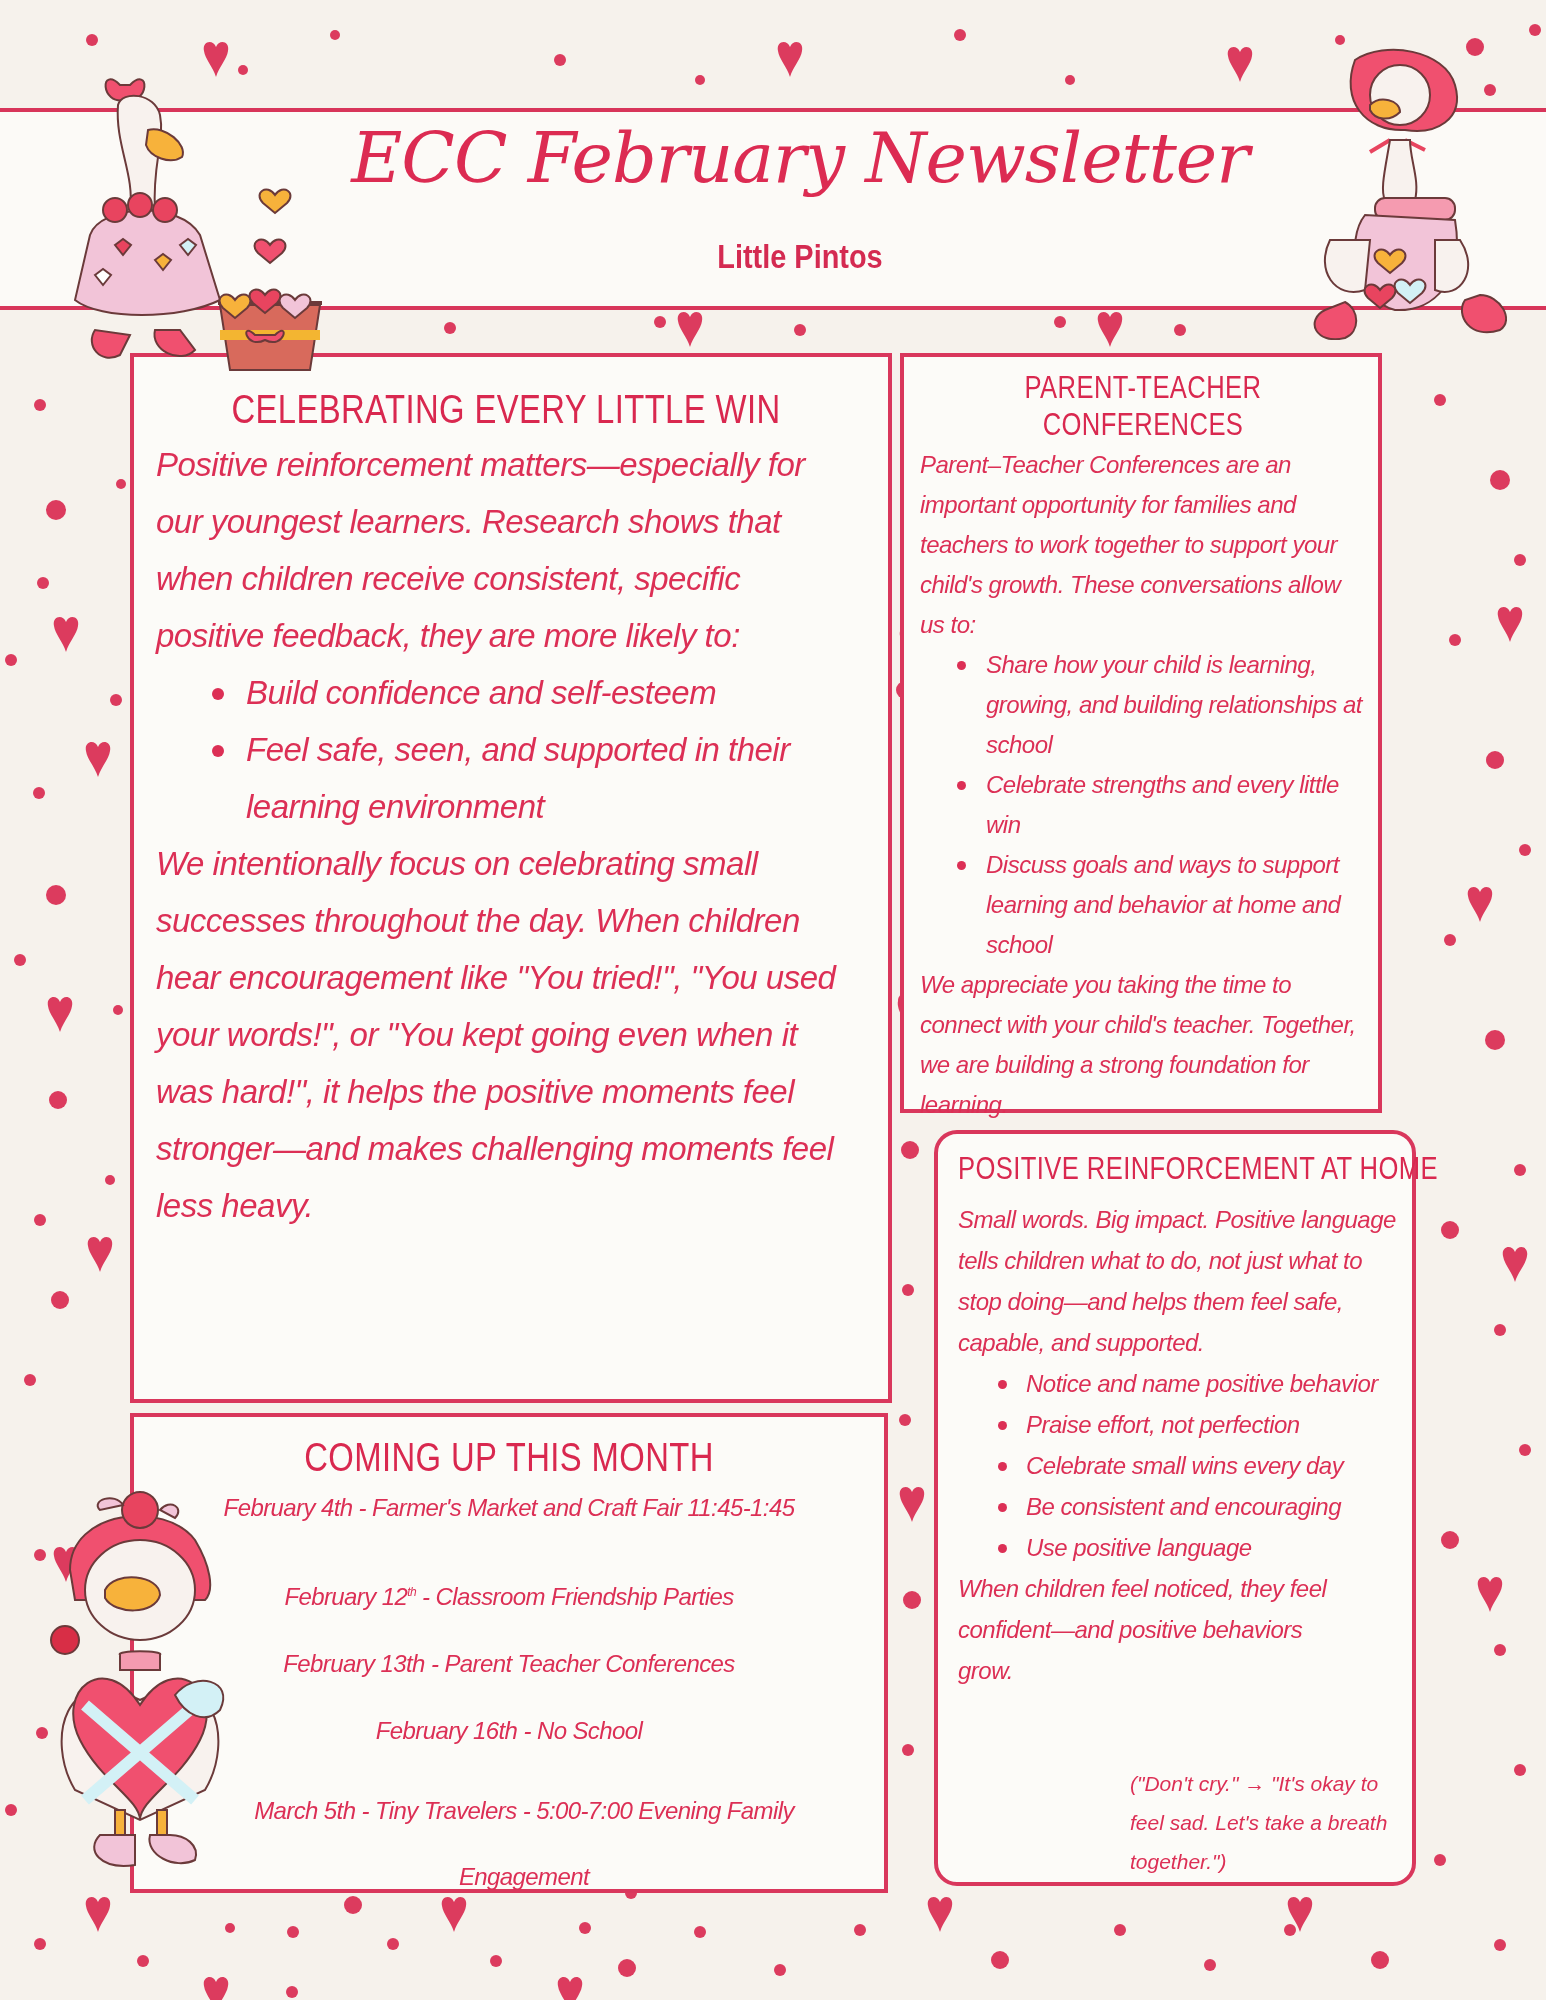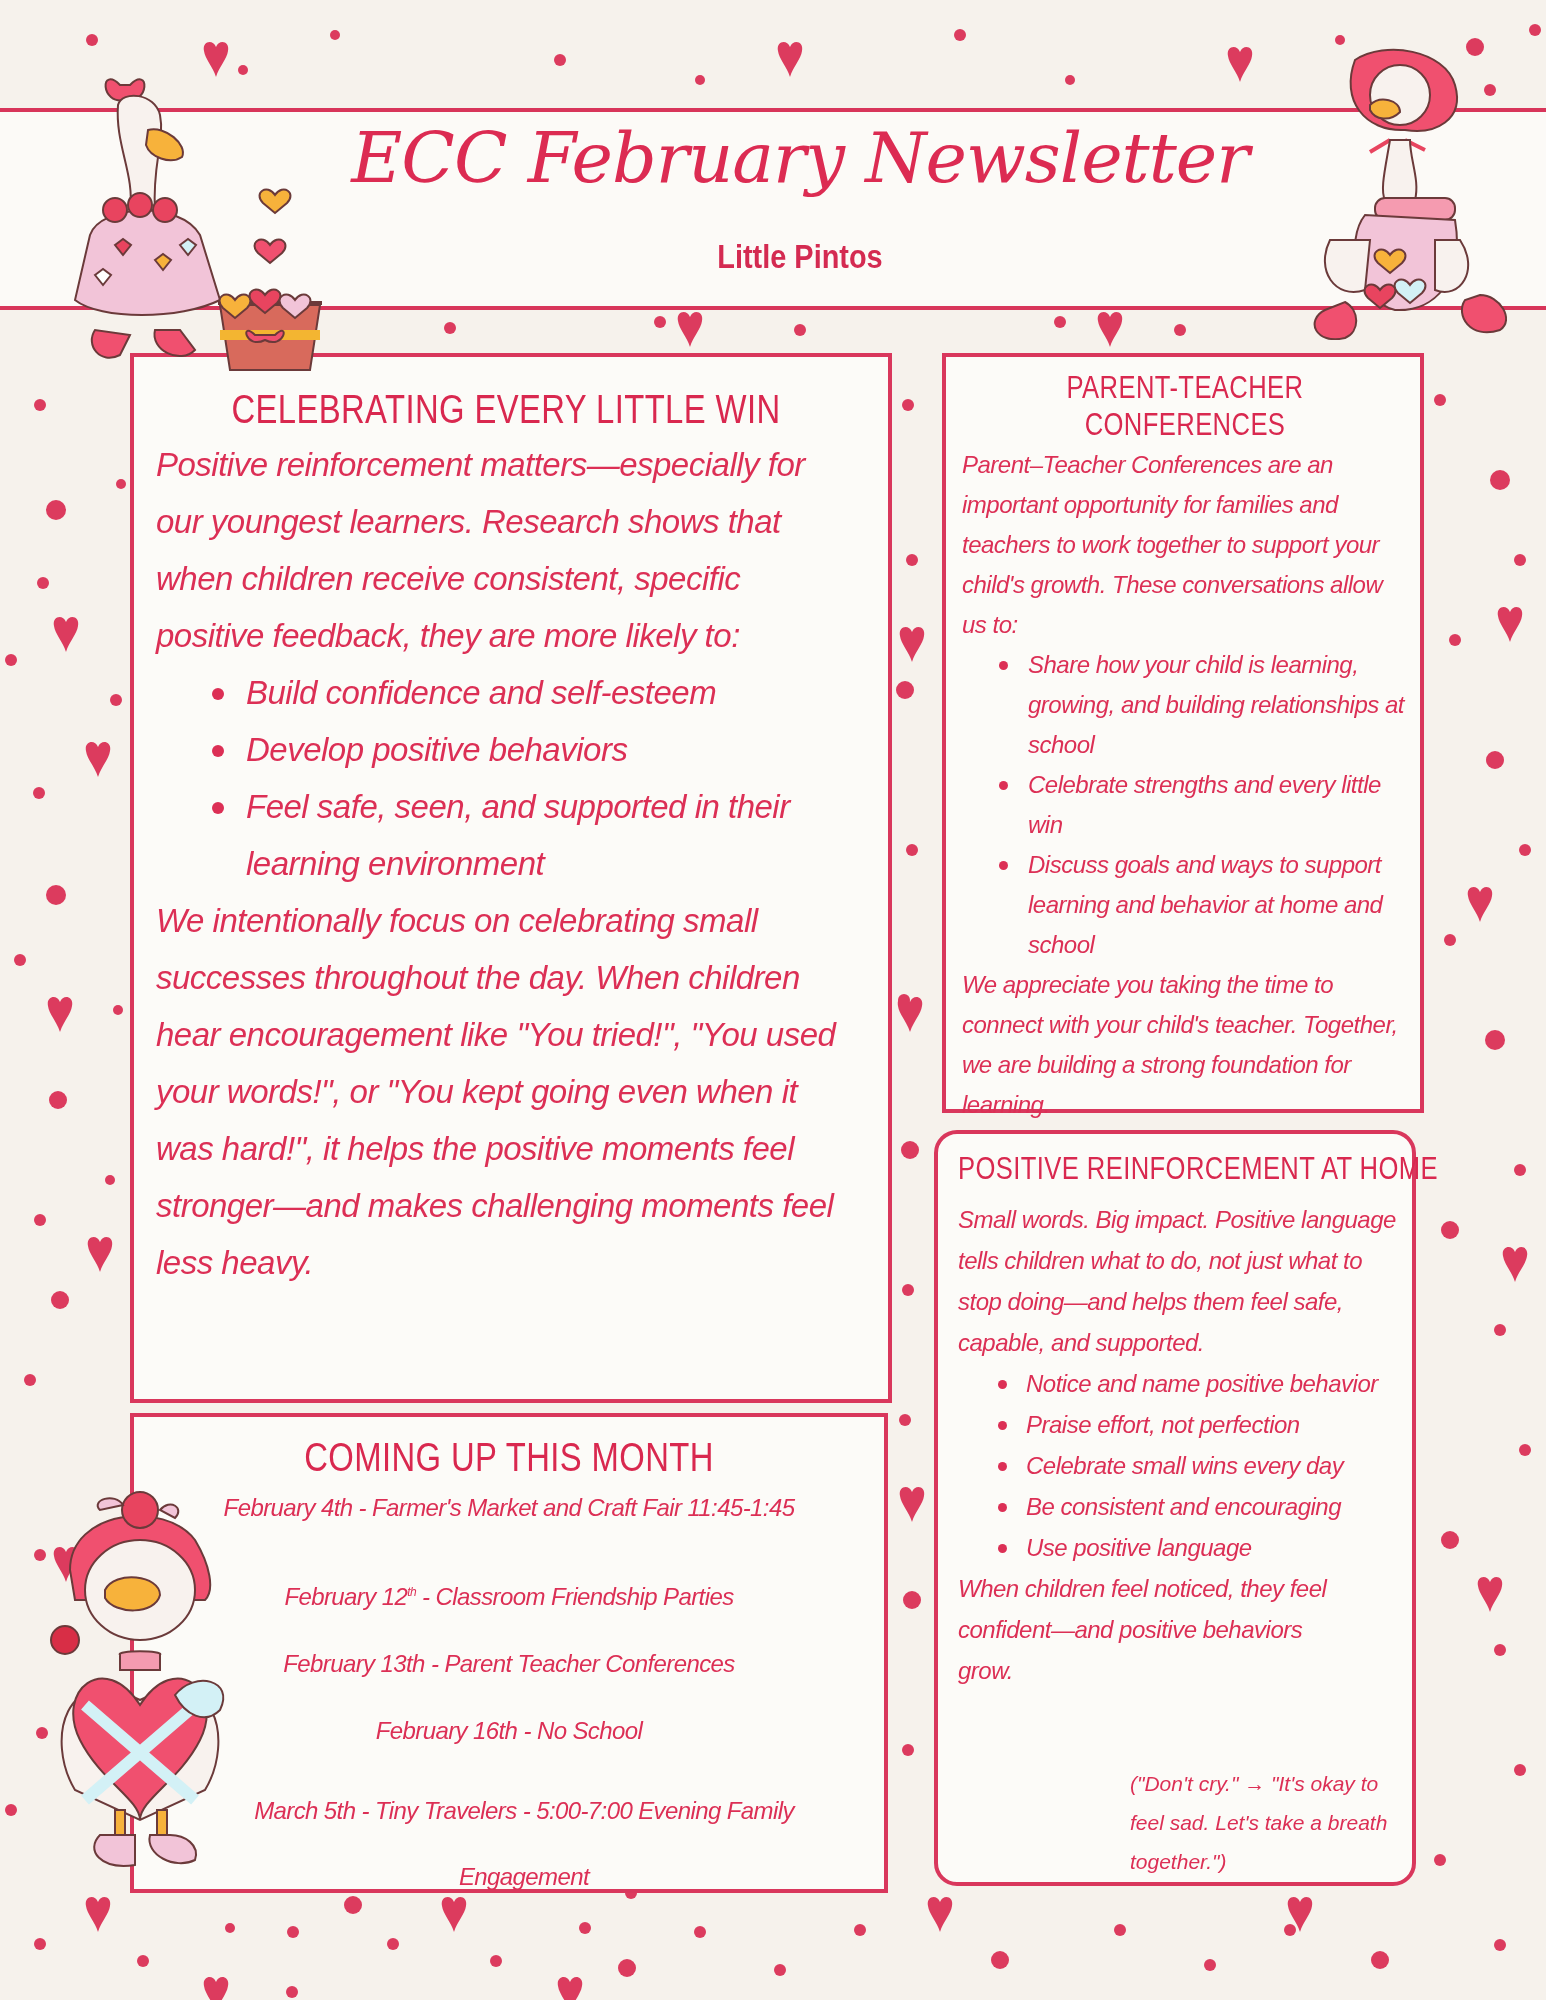--- a/index.html
+++ b/index.html
@@ -60,21 +60,21 @@
   #box-celebrate ul.bul { padding-left: 90px; }
   #box-celebrate ul.bul li::before { left: -34px; top: 24px; width: 12px; height: 12px; }
 
   
   #box-events { left: 130px; top: 1413px; width: 758px; height: 480px; padding: 18px 10px 0 10px; text-align: center; }
   #box-events h2 { font-size: 40px; transform: scaleX(0.82); margin-bottom: 8px; }
   #box-events .event { font-size: 24px; line-height: 67px; letter-spacing: -0.6px; }
   #box-events sup { font-size: 12px; }
 
   
-  #box-conf { left: 942px; top: 353px; width: 482px; height: 760px; padding: 12px 12px 0 16px; }
+  #box-conf { left: 900px; top: 353px; width: 482px; height: 760px; padding: 12px 12px 0 16px; }
   #box-conf h2 { font-size: 32px; transform: scaleX(0.8); margin-bottom: 2px; }
   #box-conf p.hand, #box-conf li { font-size: 24px; line-height: 40px; letter-spacing: -0.5px; }
   #box-conf ul.bul { padding-left: 66px; }
   #box-conf ul.bul li::before { left: -29px; top: 16px; width: 9px; height: 9px; }
 
   
   #box-home { left: 934px; top: 1130px; width: 482px; height: 756px; padding: 16px 12px 0 20px; border-radius: 23px; }
   #box-home h2 { font-size: 32px; text-align: left; transform: scaleX(0.8); transform-origin: left; white-space: nowrap; margin-bottom: 12px; }
   #box-home p.hand, #box-home li { font-size: 24px; line-height: 41px; letter-spacing: -0.5px; }
   #box-home ul.bul { padding-left: 68px; }
@@ -208,21 +208,20 @@
 
 <div class="header-band"></div>
 <h1 class="title">ECC February Newsletter</h1>
 <div class="subtitle">Little Pintos</div>
 
 <section class="box" id="box-celebrate">
   <h2>CELEBRATING EVERY LITTLE WIN</h2>
   <p class="hand">Positive reinforcement matters—especially for our youngest learners. Research shows that when children receive consistent, specific positive feedback, they are more likely to:</p>
   <ul class="bul hand">
     <li>Build confidence and self-esteem</li>
-    <li>Develop positive behaviors</li>
     <li>Feel safe, seen, and supported in their learning environment</li>
   </ul>
   <p class="hand">We intentionally focus on celebrating small successes throughout the day. When children hear encouragement like "You tried!", "You used your words!", or "You kept going even when it was hard!", it helps the positive moments feel stronger—and makes challenging moments feel less heavy.</p>
 </section>
 
 <section class="box" id="box-events">
   <h2>COMING UP THIS MONTH</h2>
   <div class="event hand" style="line-height:40px;margin-bottom:44px;"><span>February 4th</span><span> - Farmer's Market and Craft Fair 11:45-1:45</span></div>
   <div class="event hand" style="line-height:40px;margin-bottom:27px;"><span>February 12</span><sup>th</sup><span> - Classroom Friendship Parties</span></div>
   <div class="event hand" style="line-height:40px;margin-bottom:27px;"><span>February 13th</span><span> - Parent Teacher Conferences</span></div>

